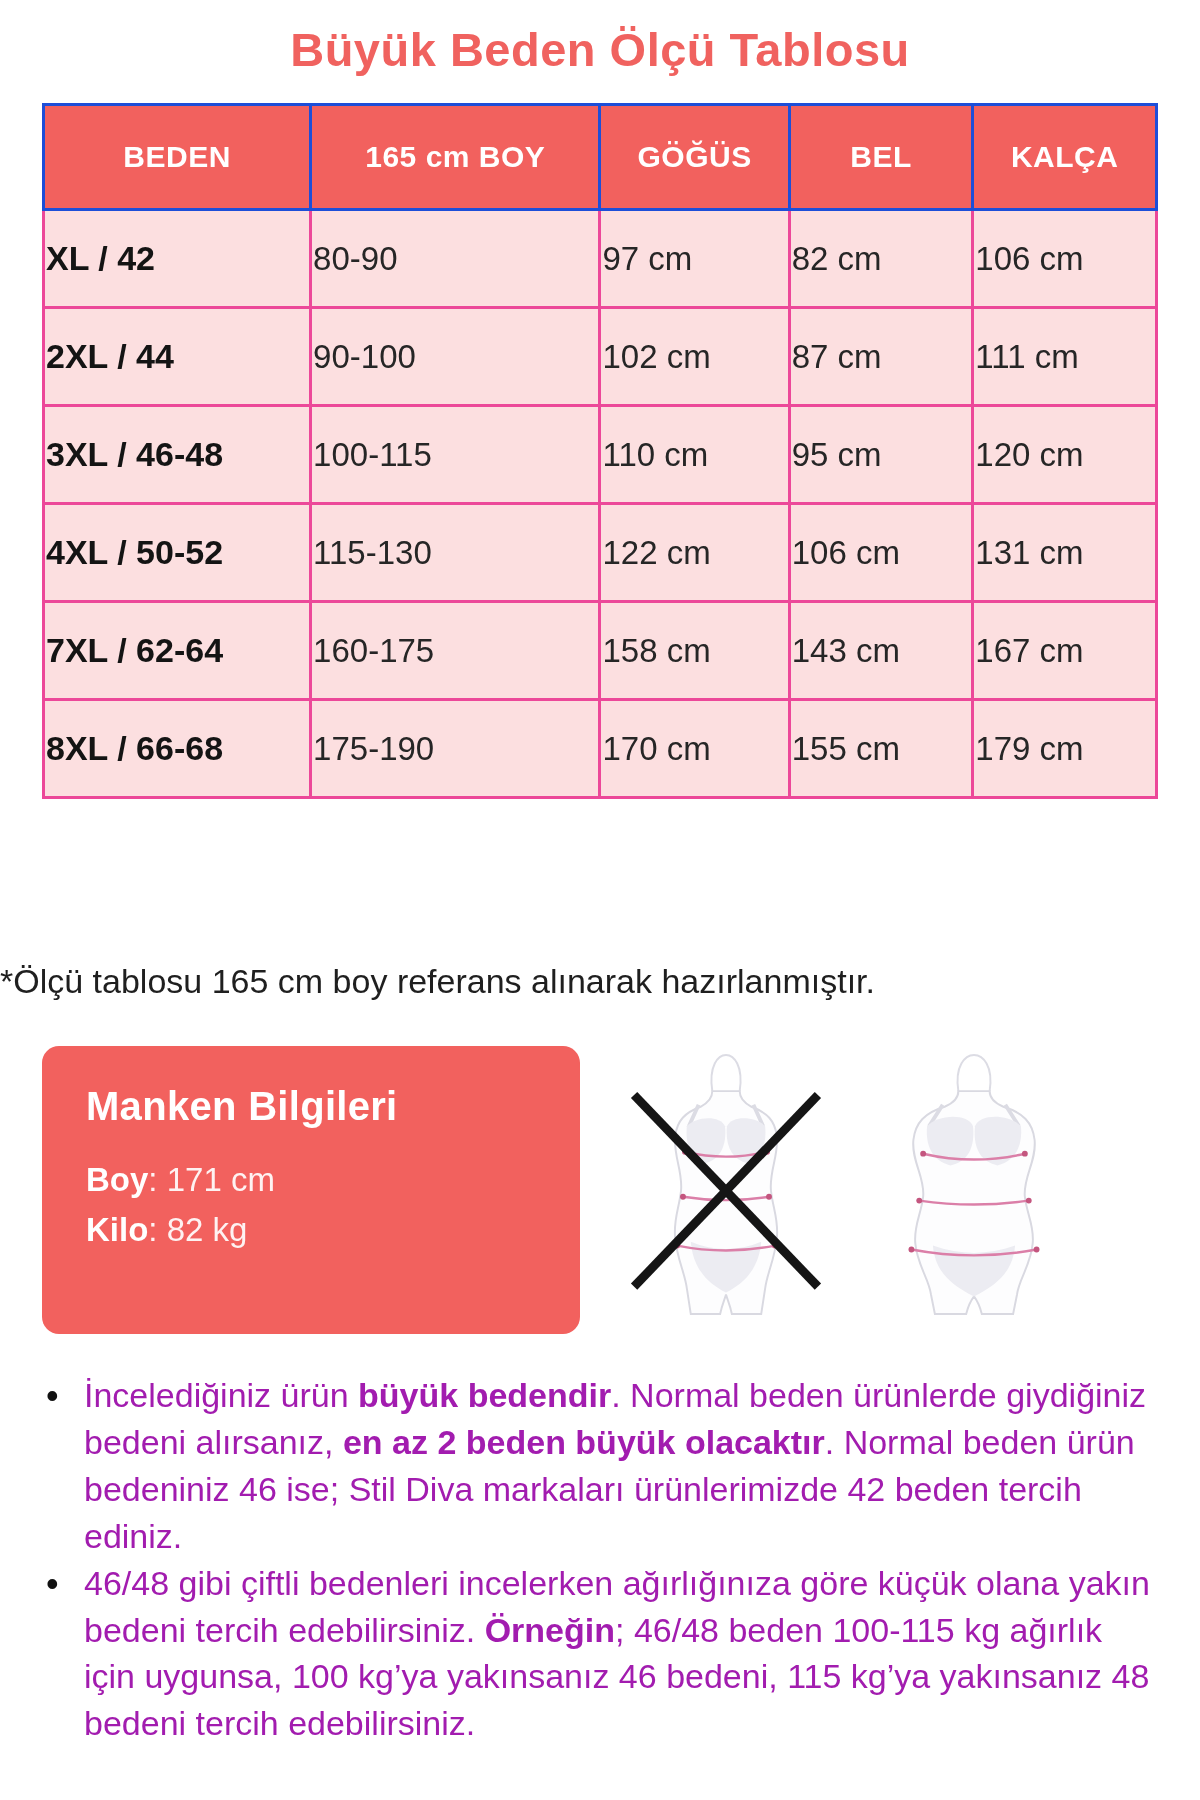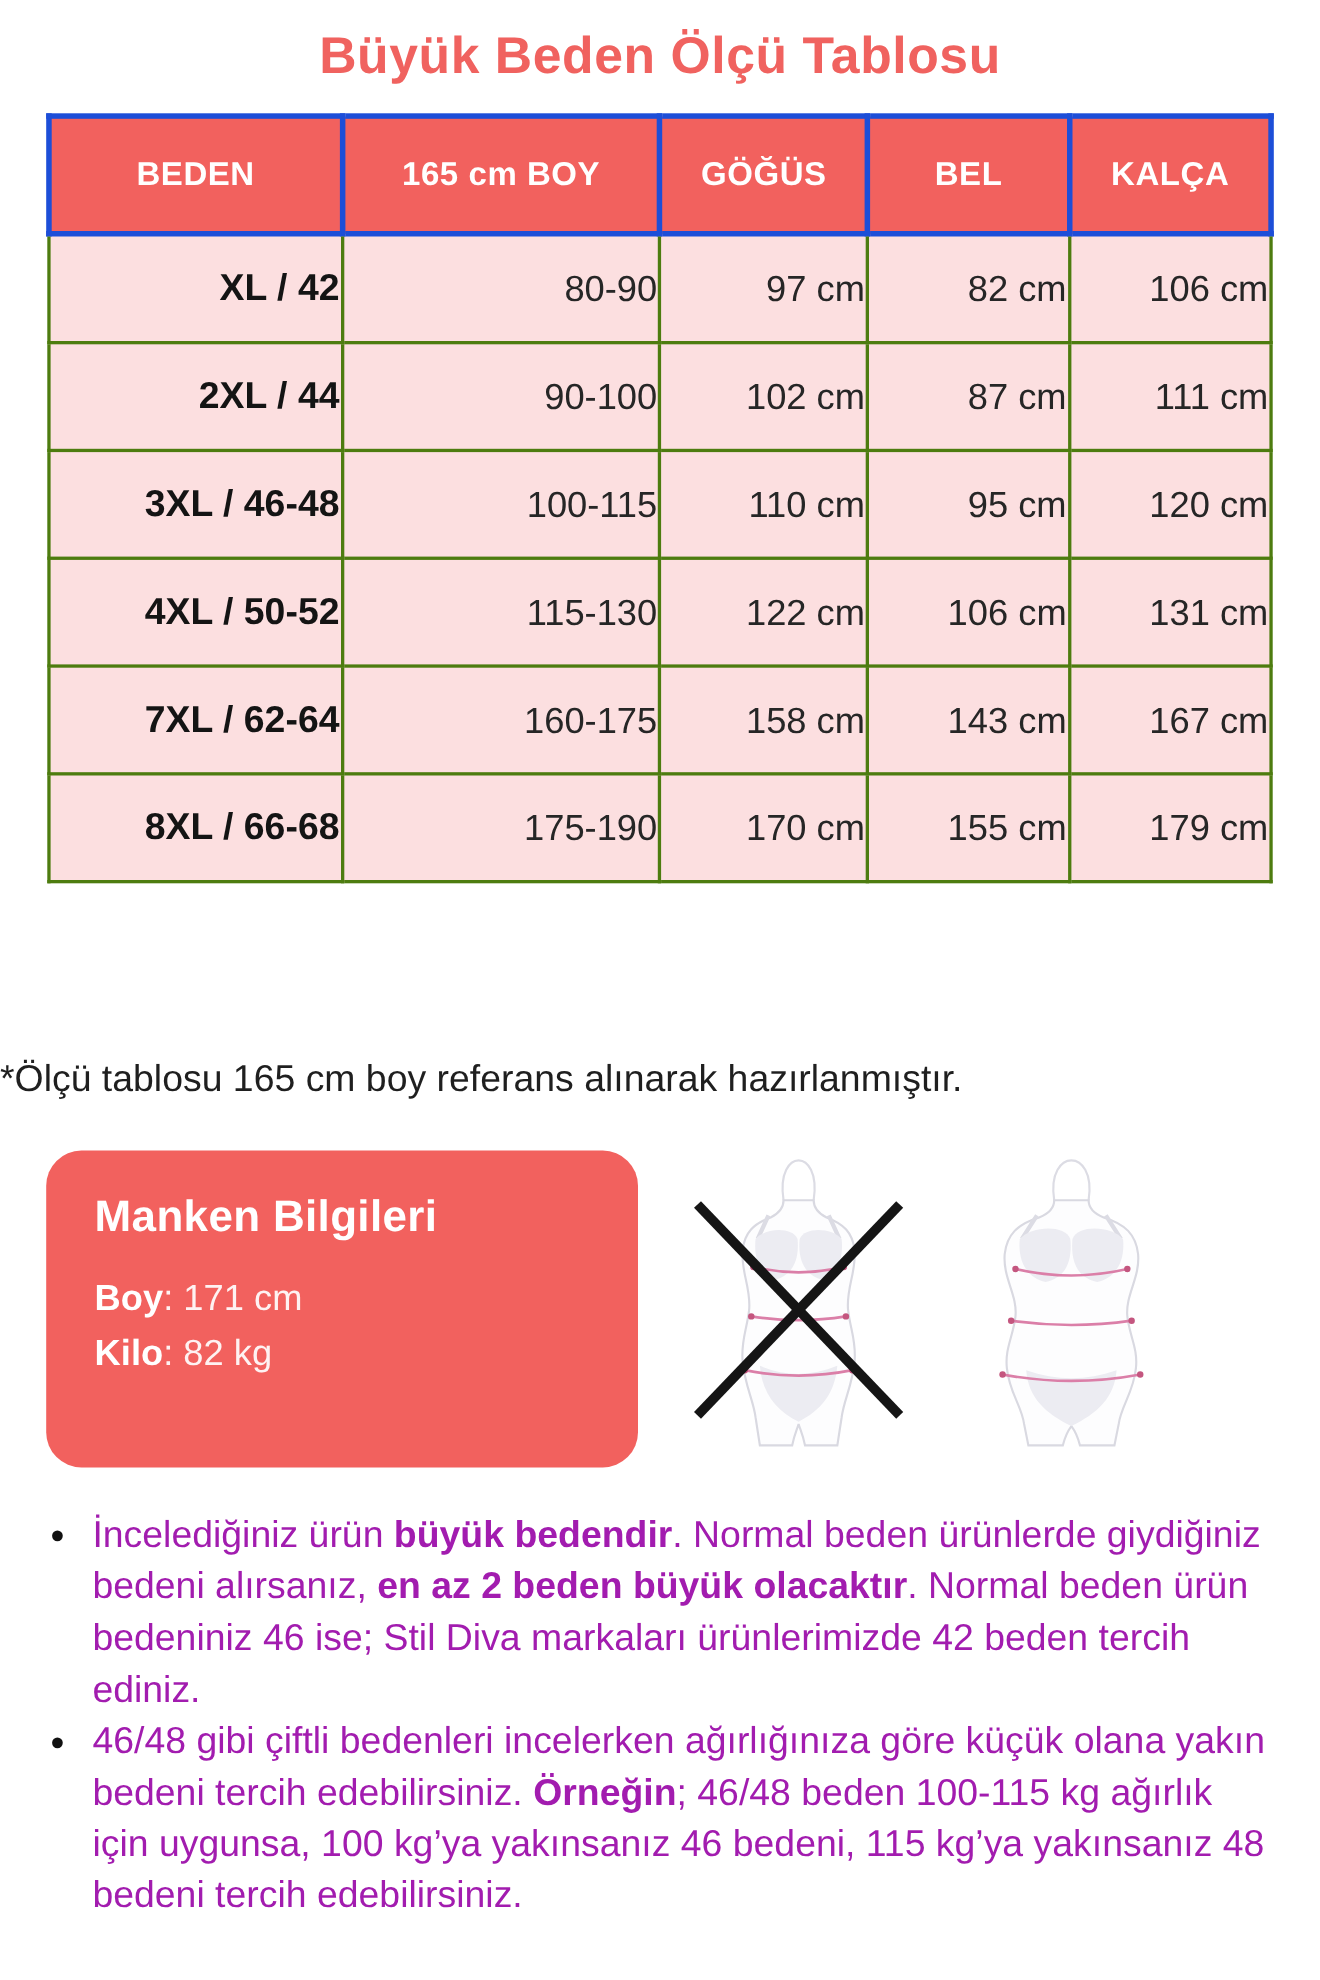--- a/index.html
+++ b/index.html
@@ -11,34 +11,34 @@
   .title {
     position:absolute; top:22px; left:0; width:100%;
     text-align:center; font-size:47px; font-weight:800; color:#f0625f; letter-spacing:0.5px;
   }
   table.size-table {
     position:absolute; left:42px; top:103px; width:1116px;
     border-collapse:collapse; table-layout:fixed;
   }
   .size-table th {
     background:#f2615e; color:#ffffff; font-size:30px; font-weight:700;
-    height:100px; border:5px solid #1d4ed8; letter-spacing:0.5px; text-align:center;
+    height:100px; border:3px solid #1d4ed8; letter-spacing:0.5px; text-align:center;
   }
   .size-table td {
     background:#fcdfe0; color:#262626; font-size:33px; height:93px;
-    text-align:right; vertical-align:middle; border:3px solid #4d7c0f;
+    text-align:left; vertical-align:middle; border:3px solid #ec4899;
   }
   .size-table td.size-col { font-weight:700; color:#141414; font-size:34px; }
   .note {
     position:absolute; top:962px; left:0; width:100%;
     font-size:34px; color:#1f1f1f;
   }
   .model-box {
     position:absolute; left:42px; top:1046px; width:538px; height:288px;
-    background:#f2615e; border-radius:32px; box-sizing:border-box;
+    background:#f2615e; border-radius:17px; box-sizing:border-box;
     padding:38px 28px 0 44px; color:#ffffff;
   }
   .model-box h2 { margin:0 0 32px 0; font-size:40px; font-weight:800; letter-spacing:0.3px; }
   .model-line { font-size:33px; margin-bottom:12px; }
   .model-line .lbl { font-weight:700; }
   .model-line .val { color:rgba(255,255,255,0.92); }
   .figures { position:absolute; left:628px; top:1052px; display:flex; gap:52px; }
   .figures svg { width:196px; height:264px; display:block; }
   .bullets {
     position:absolute; left:40px; top:1372px; width:1122px;

